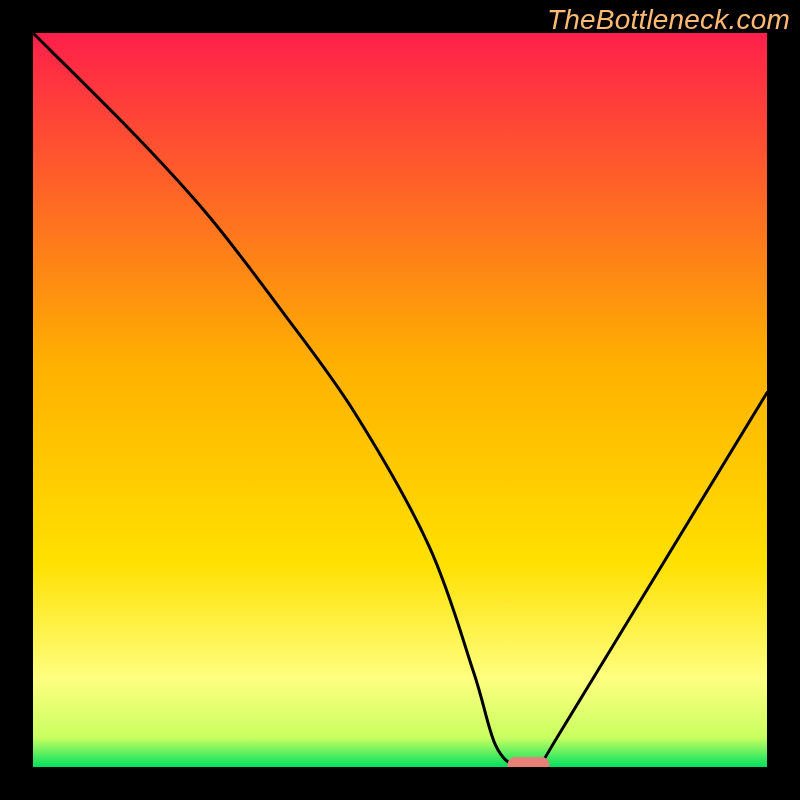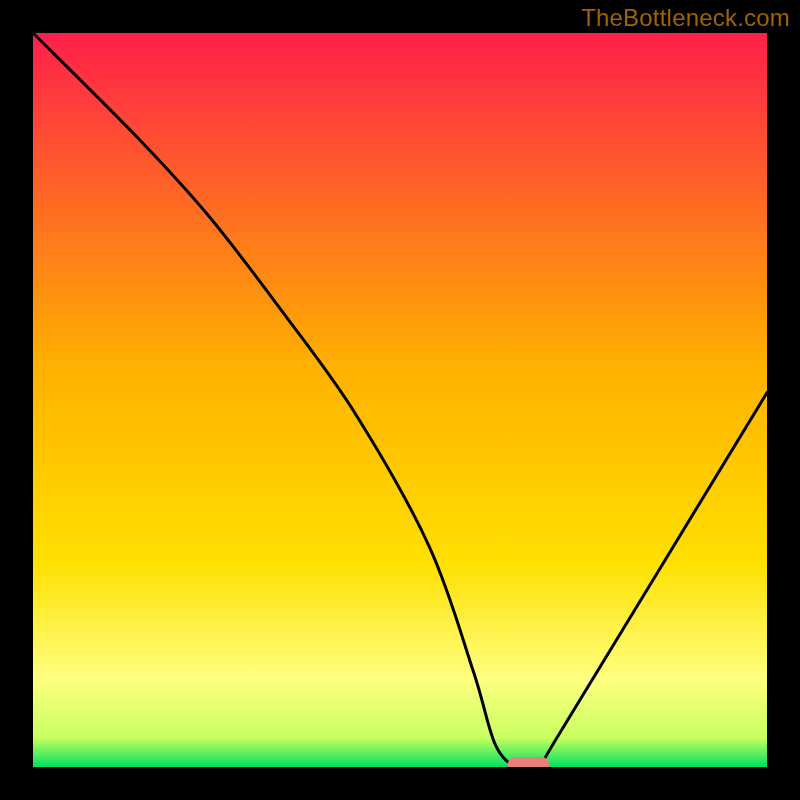--- a/index.html
+++ b/index.html
@@ -13,25 +13,26 @@
   .outer {
     position: relative;
     width: 800px;
     height: 800px;
     background: #000;
   }
   .watermark {
     position: absolute;
     top: 4px;
     right: 10px;
-    color: #a16207;
+    color: #fdba74;
     font-family: Arial, Helvetica, sans-serif;
-    font-size: 24px;
+    font-size: 28px;
     letter-spacing: 0.2px;
     user-select: none;
+    font-style: italic;
   }
   .plot {
     position: absolute;
     left: 33px;
     top: 33px;
     width: 734px;
     height: 734px;
   }
   svg {
     display: block;

